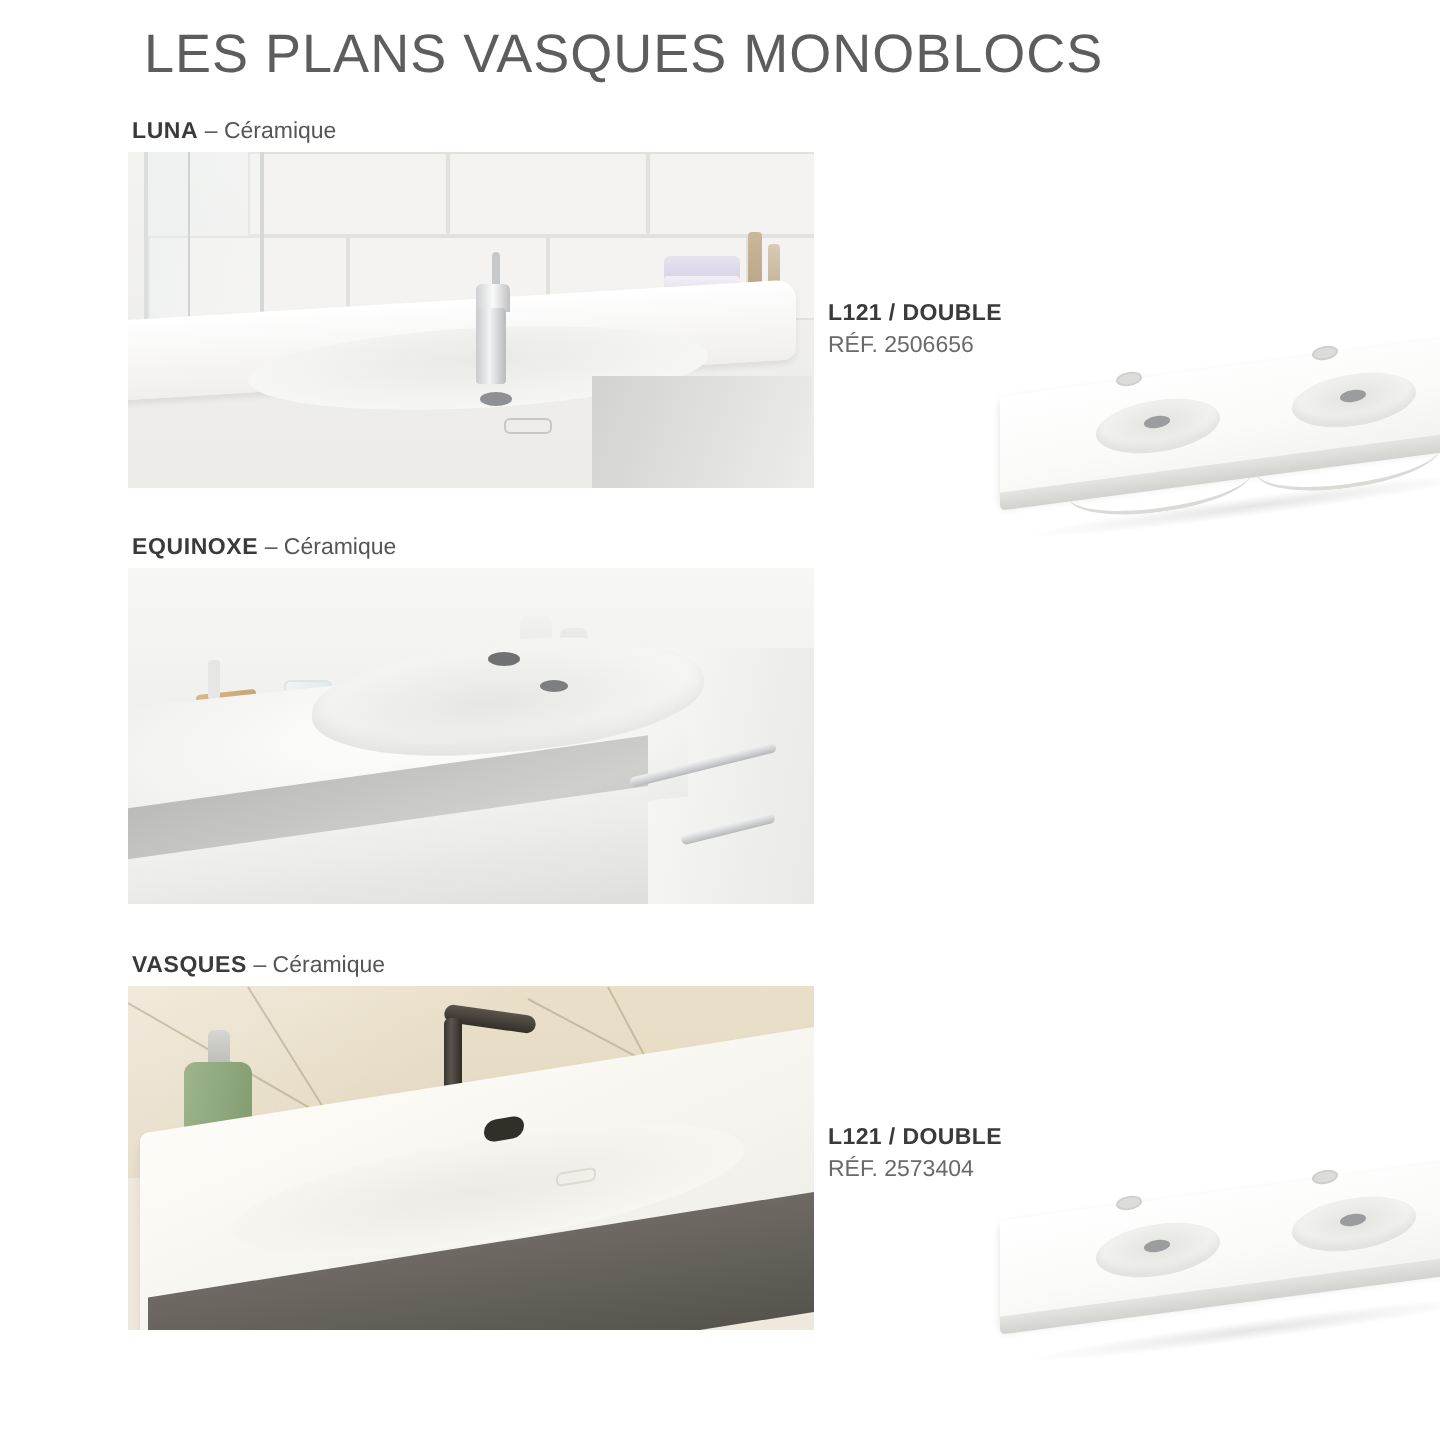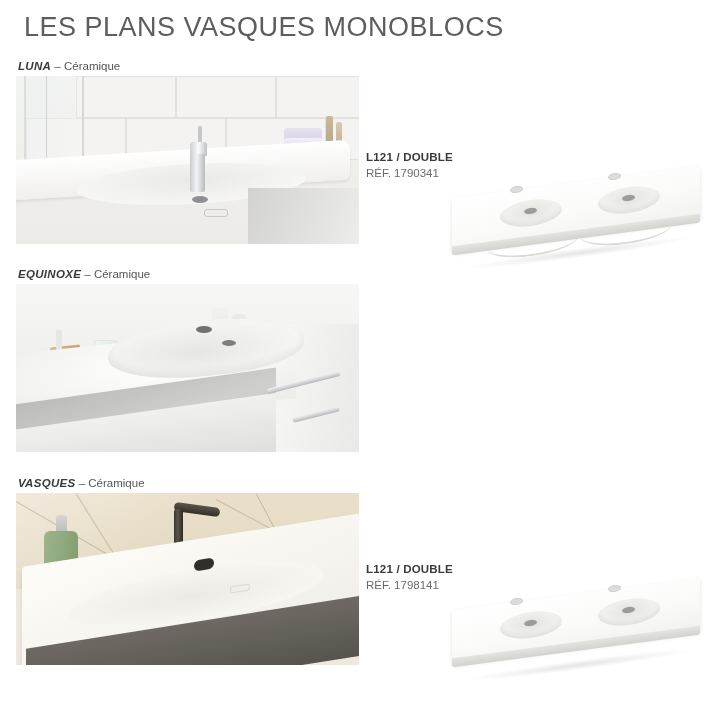--- a/index.html
+++ b/index.html
@@ -12,20 +12,21 @@
     background: #ffffff;
     font-family: "Liberation Sans", sans-serif;
     color: #3c3c3c;
     overflow: hidden;
   }
   .page {
     position: relative;
     width: 624px;
     height: 720px;
     box-sizing: border-box;
+    margin-left: 48px;
   }
   .page-title {
     position: absolute;
     left: 24px;
     top: 12px;
     font-size: 27px;
     letter-spacing: 0.5px;
     color: #5d5d5d;
     font-weight: 400;
     white-space: nowrap;
@@ -44,21 +45,20 @@
     position: absolute;
     left: 18px;
     top: 0;
     font-size: 11.5px;
     white-space: nowrap;
   }
   .row-header .name {
     font-weight: bold;
     color: #3a3a3a;
     letter-spacing: 0.3px;
-    font-style: italic;
   }
   .row-header .material {
     color: #555;
     font-weight: normal;
   }
 
   .photo {
     position: absolute;
     left: 16px;
     top: 16px;
@@ -496,21 +496,21 @@
       <div class="overflow-slot"></div>
       <div class="faucet-stick"></div>
       <div class="faucet-lever"></div>
       <div class="faucet-body"></div>
       <div class="luna-cabinet"></div>
       <div class="luna-cabinet2"></div>
     </div>
 
     <div class="label-block r1-label">
       <div class="title">L121 / DOUBLE</div>
-      <div class="ref">RÉF. 1790341</div>
+      <div class="ref">RÉF. 2506656</div>
     </div>
 
     <div class="render r1-render">
       <div class="shadow-ellipse"></div>
       <div class="slab"></div>
       <div class="slab-edge"></div>
       <div class="under-curve"></div>
       <div class="under-curve under-curve2"></div>
       <div class="bowl bowl-a"></div>
       <div class="bowl bowl-b"></div>
@@ -545,21 +545,21 @@
       <div class="stel-drain"></div>
       <div class="stel-drain2"></div>
       <div class="stel-counter"></div>
       <div class="stel-front"></div>
       <div class="stel-handle"></div>
       <div class="stel-handle2"></div>
     </div>
 
     <div class="label-block r2-label">
       <div class="title">L121 / DOUBLE</div>
-      <div class="ref">RÉF. 1798141</div>
+      <div class="ref">RÉF. 2573404</div>
     </div>
 
     <div class="render r2-render">
       <div class="shadow-ellipse"></div>
       <div class="slab"></div>
       <div class="slab-edge"></div>
       <div class="bowl bowl-a"></div>
       <div class="bowl bowl-b"></div>
       <div class="bowl-drain drain-a"></div>
       <div class="bowl-drain drain-b"></div>

